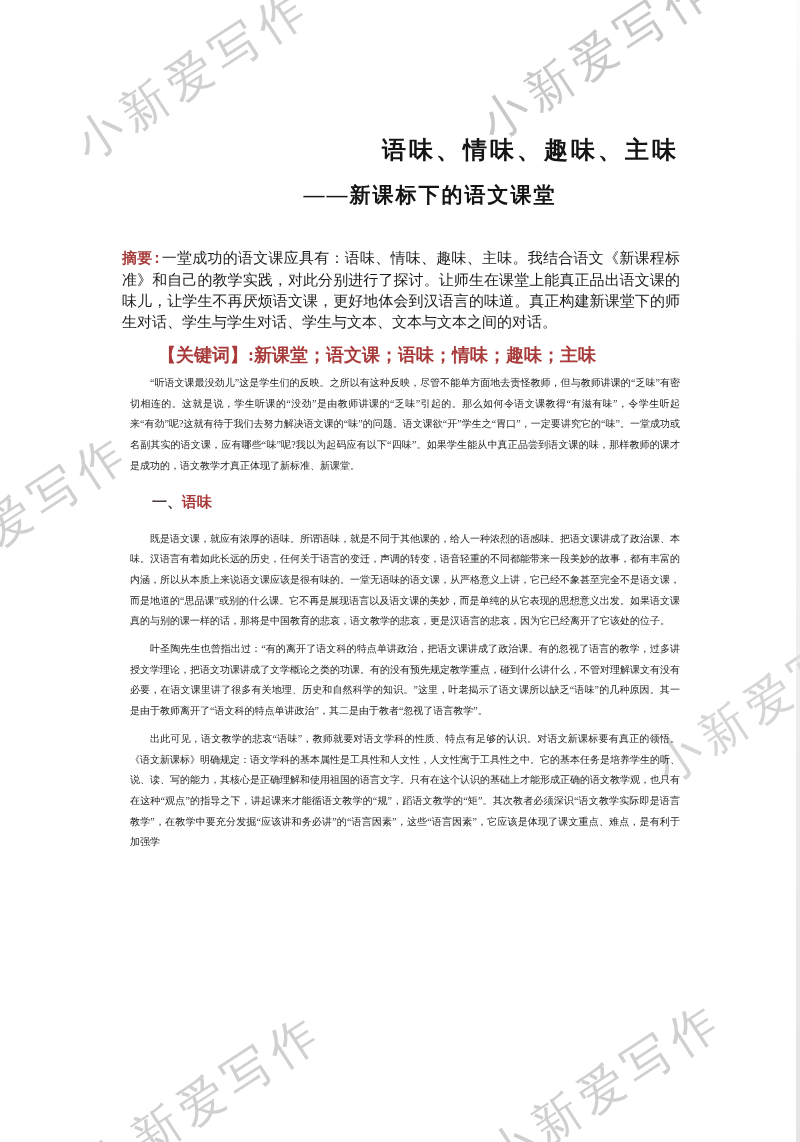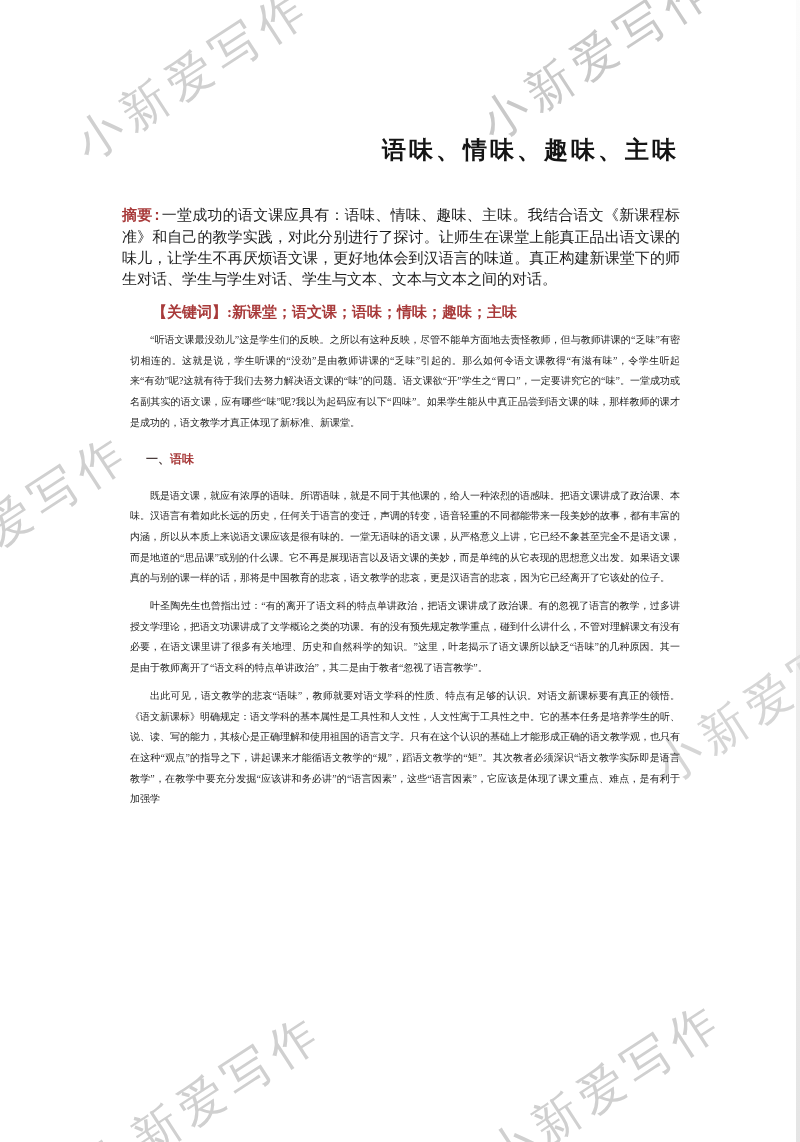--- a/index.html
+++ b/index.html
@@ -66,36 +66,36 @@
   .abstract {
     margin: 38px 0 0 0;
     font-size: 15px;
     line-height: 21px;
     text-align: justify;
   }
   .red { color: #a83a3a; }
   .bold { font-weight: 700; font-family: Liberation Mono, monospace; }
   .keywords {
     margin: 12px 0 0 0;
-    font-size: 15px;
+    font-size: 18px;
     line-height: 21px;
     text-indent: 2em;
     font-weight: 700;
     color: #a83a3a;
   }
   .body-p {
     margin: 7px 0 0 8px;
     font-size: 10px;
     line-height: 20.7px;
     text-indent: 2em;
     text-align: justify;
   }
   .section-heading {
     margin: 15px 0 16px 0;
-    font-size: 12px;
+    font-size: 15px;
     line-height: 21px;
     text-indent: 2em;
     font-weight: 700;
     color: #4a3c3c;
   }
   .section-heading .red { color: #a83a3a; }
 </style>
 </head>
 <body>
 
@@ -107,20 +107,21 @@
     <span class="wm wm3">小新爱写作</span>
     <span class="wm wm4">小新爱写作</span>
     <span class="wm wm5">小新爱写作</span>
     <span class="wm wm6">小新爱写作</span>
   </div>
 
   <div class="content">
 
     <h1 class="doc-title">语味、情味、趣味、主味</h1>
 
+    <div class="doc-subtitle">——新课标下的语文课堂</div>
 
     <p class="abstract"><span class="red bold">摘要:</span><span>一堂成功的语文课应具有：语味、情味、趣味、主味。我结合语文《新课程标准》和自己的教学实践，对此分别进行了探讨。让师生在课堂上能真正品出语文课的味儿，让学生不再厌烦语文课，更好地体会到汉语言的味道。真正构建新课堂下的师生对话、学生与学生对话、学生与文本、文本与文本之间的对话。</span></p>
 
     <p class="keywords"><span>【关键词】:</span><span>新课堂；语文课；语味；情味；趣味；主味</span></p>
 
     <p class="body-p">“听语文课最没劲儿”这是学生们的反映。之所以有这种反映，尽管不能单方面地去责怪教师，但与教师讲课的“乏味”有密切相连的。这就是说，学生听课的“没劲”是由教师讲课的“乏味”引起的。那么如何令语文课教得“有滋有味”，令学生听起来“有劲”呢?这就有待于我们去努力解决语文课的“味”的问题。语文课欲“开”学生之“胃口”，一定要讲究它的“味”。一堂成功或名副其实的语文课，应有哪些“味”呢?我以为起码应有以下“四味”。如果学生能从中真正品尝到语文课的味，那样教师的课才是成功的，语文教学才真正体现了新标准、新课堂。</p>
 
     <div class="section-heading"><span>一、</span><span class="red">语味</span></div>
 
     <p class="body-p">既是语文课，就应有浓厚的语味。所谓语味，就是不同于其他课的，给人一种浓烈的语感味。把语文课讲成了政治课、本味。汉语言有着如此长远的历史，任何关于语言的变迁，声调的转变，语音轻重的不同都能带来一段美妙的故事，都有丰富的内涵，所以从本质上来说语文课应该是很有味的。一堂无语味的语文课，从严格意义上讲，它已经不象甚至完全不是语文课，而是地道的“思品课”或别的什么课。它不再是展现语言以及语文课的美妙，而是单纯的从它表现的思想意义出发。如果语文课真的与别的课一样的话，那将是中国教育的悲哀，语文教学的悲哀，更是汉语言的悲哀，因为它已经离开了它该处的位子。</p>

